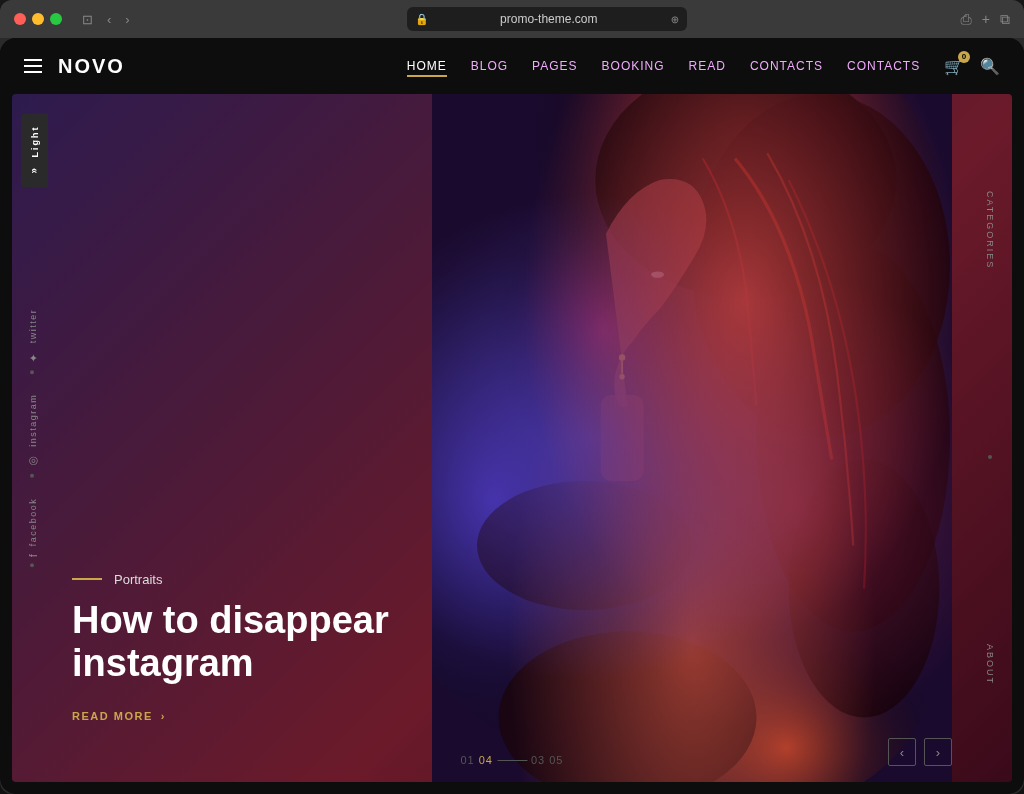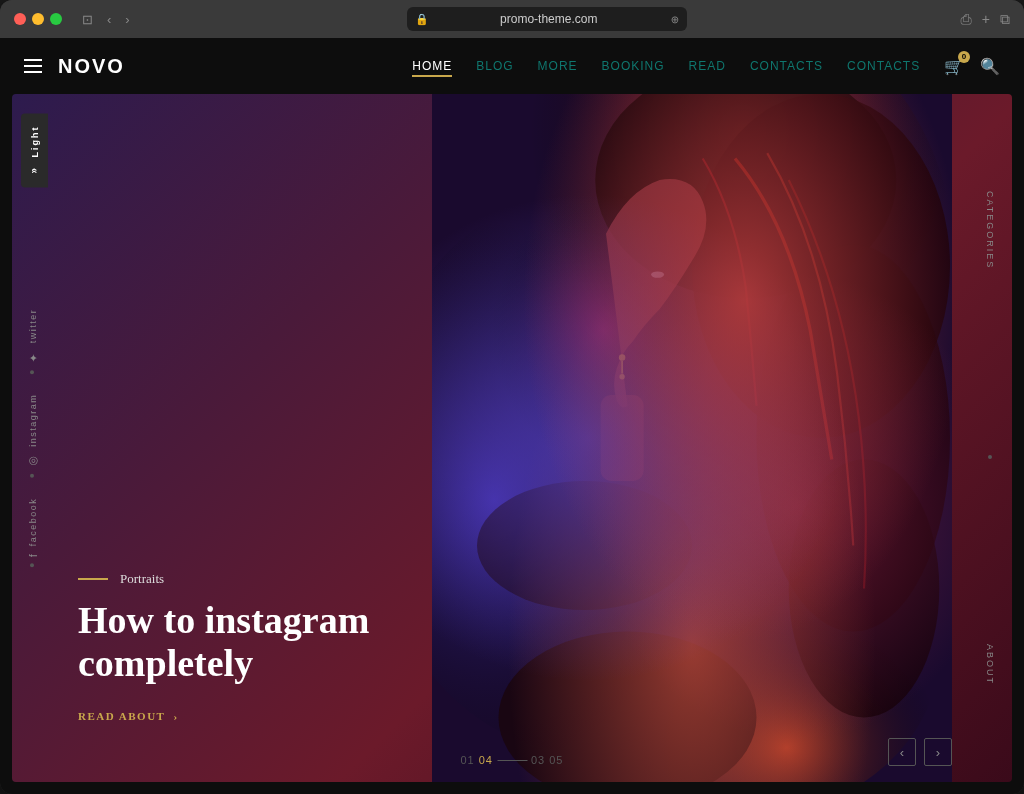--- a/index.html
+++ b/index.html
@@ -115,20 +115,21 @@
     }
 
     
     .website {
       flex: 1;
       background: #0d0d0d;
       display: flex;
       flex-direction: column;
       overflow: hidden;
       position: relative;
+      border-radius: 16px;
     }
 
     
     .site-header {
       background: #0d0d0d;
       height: 56px;
       display: flex;
       align-items: center;
       padding: 0 24px;
       flex-shrink: 0;
@@ -159,21 +160,21 @@
       letter-spacing: 2px;
       margin-right: auto;
     }
 
     .site-nav {
       display: flex;
       gap: 24px;
     }
 
     .nav-item {
-      color: #0f766e;
+      color: #f0abfc;
       font-size: 12px;
       font-weight: 500;
       letter-spacing: 1px;
       cursor: pointer;
       text-decoration: none;
       position: relative;
     }
 
     .nav-item.active {
       color: #fff;
@@ -373,23 +374,22 @@
       letter-spacing: 2px;
       font-weight: 500;
       cursor: pointer;
       padding: 8px;
     }
 
     
     .hero-content {
       position: absolute;
       bottom: 60px;
-      left: 66px;
+      left: 60px;
       z-index: 5;
-      font-family: Liberation Serif, serif;
     }
 
     .hero-category {
       display: flex;
       align-items: center;
       gap: 12px;
       margin-bottom: 12px;
     }
 
     .category-line {
@@ -515,21 +515,21 @@
     <div class="site-header">
       <div class="menu-icon">
         <div class="menu-line"></div>
         <div class="menu-line"></div>
         <div class="menu-line"></div>
       </div>
       <div class="site-logo">NOVO</div>
       <nav class="site-nav">
         <a class="nav-item active">HOME</a>
         <a class="nav-item">BLOG</a>
-        <a class="nav-item">MORE</a>
+        <a class="nav-item">PAGES</a>
         <a class="nav-item">BOOKING</a>
         <a class="nav-item">READ</a>
         <a class="nav-item">CONTACTS</a>
         <a class="nav-item">CONTACTS</a>
       </nav>
       <div class="nav-icons">
         <button class="nav-icon-btn">
           🛒
           <span class="cart-badge">0</span>
         </button>
@@ -625,23 +625,23 @@
         <div class="categories-label">CATEGORIES</div>
         <div class="right-dot"></div>
         <div class="about-label">ABOUT</div>
       </div>
 
       <div class="hero-content">
         <div class="hero-category">
           <div class="category-line"></div>
           <span class="category-text">Portraits</span>
         </div>
-        <h1 class="hero-title">How to instagram completely</h1>
+        <h1 class="hero-title">How to disappear instagram</h1>
         <a class="hero-cta">
-          <span>READ ABOUT</span>
+          <span>READ MORE</span>
           <span>›</span>
         </a>
       </div>
 
       <div class="slide-nav">
         <button class="slide-nav-btn">‹</button>
         <button class="slide-nav-btn">›</button>
       </div>
 
       <div class="slide-indicators">

